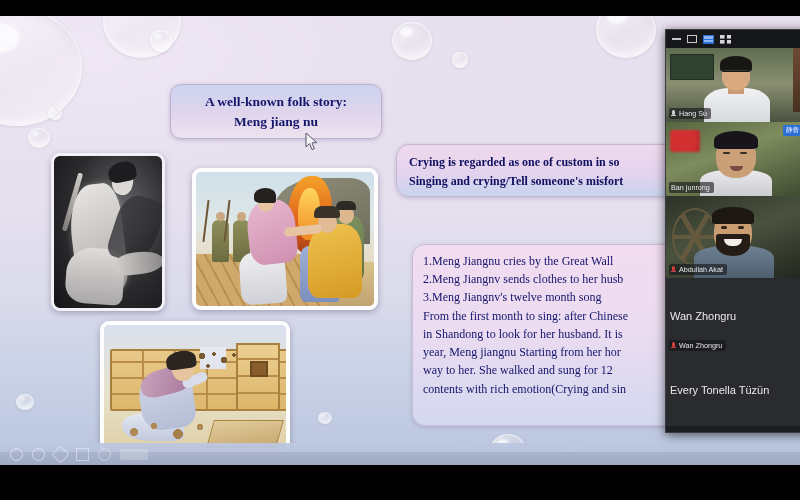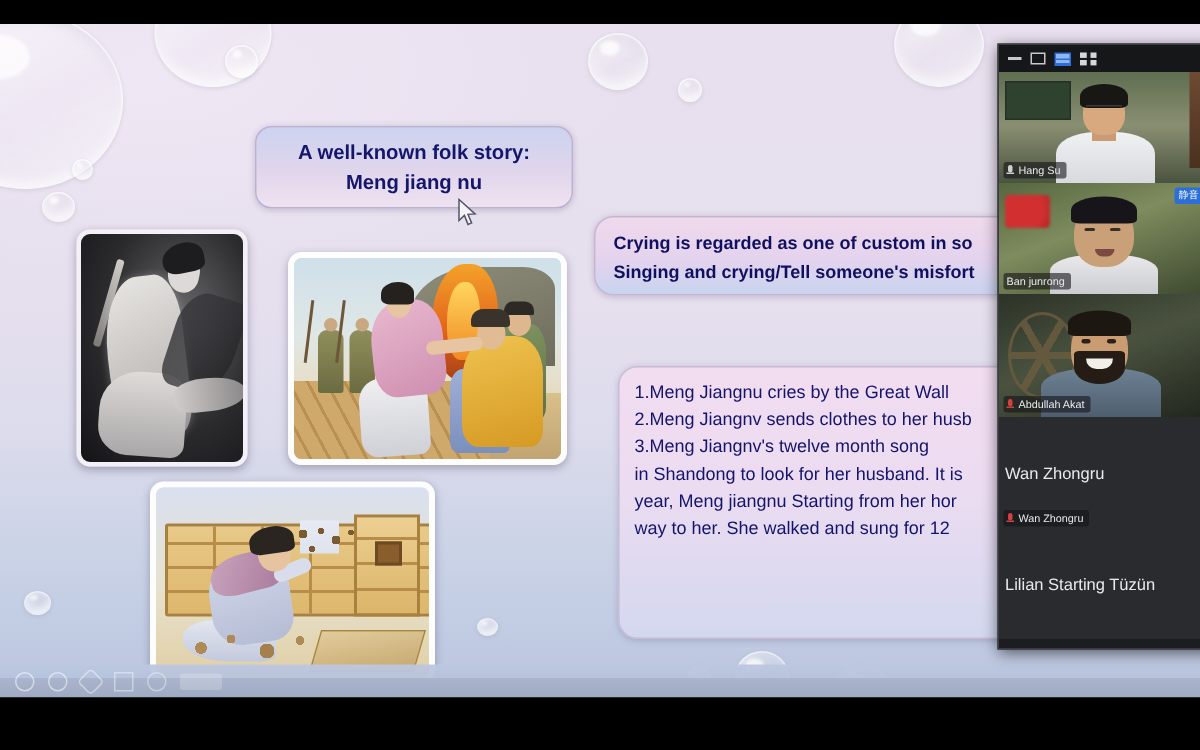--- a/index.html
+++ b/index.html
@@ -171,21 +171,21 @@
       background:radial-gradient(circle 4px at 10px 12px,#b08a55 98%,transparent),
                  radial-gradient(circle 3px at 30px 6px,#b08a55 98%,transparent),
                  radial-gradient(circle 5px at 54px 14px,#a57f4c 98%,transparent),
                  radial-gradient(circle 3px at 76px 7px,#b08a55 98%,transparent),
                  radial-gradient(circle 4px at 98px 13px,#a57f4c 98%,transparent);}
   #photo-cry .slab{ position:absolute; right:6px; bottom:4px; width:70px; height:28px;
       background:linear-gradient(170deg,#e2cb9c,#c6a86f); transform:skewX(-16deg);
       border:1px solid #a9853f;}
 
   
-  .tbox { position:absolute; border-radius:11px; }
+  .tbox { position:absolute; border-radius:11px;font-family:Liberation Serif, serif; }
 
   #title-box {
     left:170px; top:68px; width:212px; height:55px;
     background:linear-gradient(180deg,#ccd3ef 0%,#dfd5ec 52%,#efe2f0 100%);
     border:1px solid #b9b2d2;
     box-shadow:0 1px 4px rgba(90,80,120,.28);
     display:flex; flex-direction:column; align-items:center; justify-content:center;
   }
   #title-box .line { color:#14166b; font-weight:bold; font-size:13.5px; line-height:1.45; }
 
@@ -404,23 +404,25 @@
 
     <div class="tbox" id="banner-box">
       <div class="line">Crying is regarded as one of custom in so</div>
       <div class="line">Singing and crying/Tell someone's misfort</div>
     </div>
 
     <div class="tbox" id="body-box">
       <div class="line">1.Meng Jiangnu cries by the Great Wall</div>
       <div class="line">2.Meng Jiangnv sends clothes to her husb</div>
       <div class="line">3.Meng Jiangnv's twelve month song</div>
+      <div class="line">From the first month to sing: after Chinese</div>
       <div class="line">in Shandong to look for her husband. It is</div>
       <div class="line">year, Meng jiangnu Starting from her hor</div>
       <div class="line">way to her.  She walked and sung for 12</div>
+      <div class="line">contents with rich emotion(Crying and sin</div>
     </div>
 
     <svg id="cursor" viewBox="0 0 13 19">
       <path d="M1 1 L1 15 L4.6 11.6 L7 17.6 L9.4 16.6 L7 10.9 L11.7 10.6 Z" fill="#f4f4f8" stroke="#55556a" stroke-width="1"></path>
     </svg>
   </div>
 
   <div id="vpanel">
 
     <div class="vbar">
@@ -482,21 +484,21 @@
 
     <div class="tile tile-name" id="tile-wan">
       <div class="big">Wan Zhongru</div>
       <div class="nametag">
         <div class="mic"></div>
         <span>Wan Zhongru</span>
       </div>
     </div>
 
     <div class="tile tile-name" id="tile-lilian">
-      <div class="big">Lilian Starting Tüzün</div>
+      <div class="big">Every Tonella Tüzün</div>
     </div>
 
     <div class="vpanel-filler"></div>
   </div>
 
   <div style="position:absolute;left:0;top:443px;width:800px;height:22px;
               background:linear-gradient(180deg,rgba(188,199,224,.95),rgba(176,188,216,.9));
               display:flex;align-items:center;gap:9px;padding-left:10px;z-index:30;">
     <div style="width:13px;height:13px;border:1px solid rgba(255,255,255,.75);border-radius:50%;opacity:.7;"></div>
     <div style="width:13px;height:13px;border:1px solid rgba(255,255,255,.75);border-radius:50%;opacity:.7;"></div>

